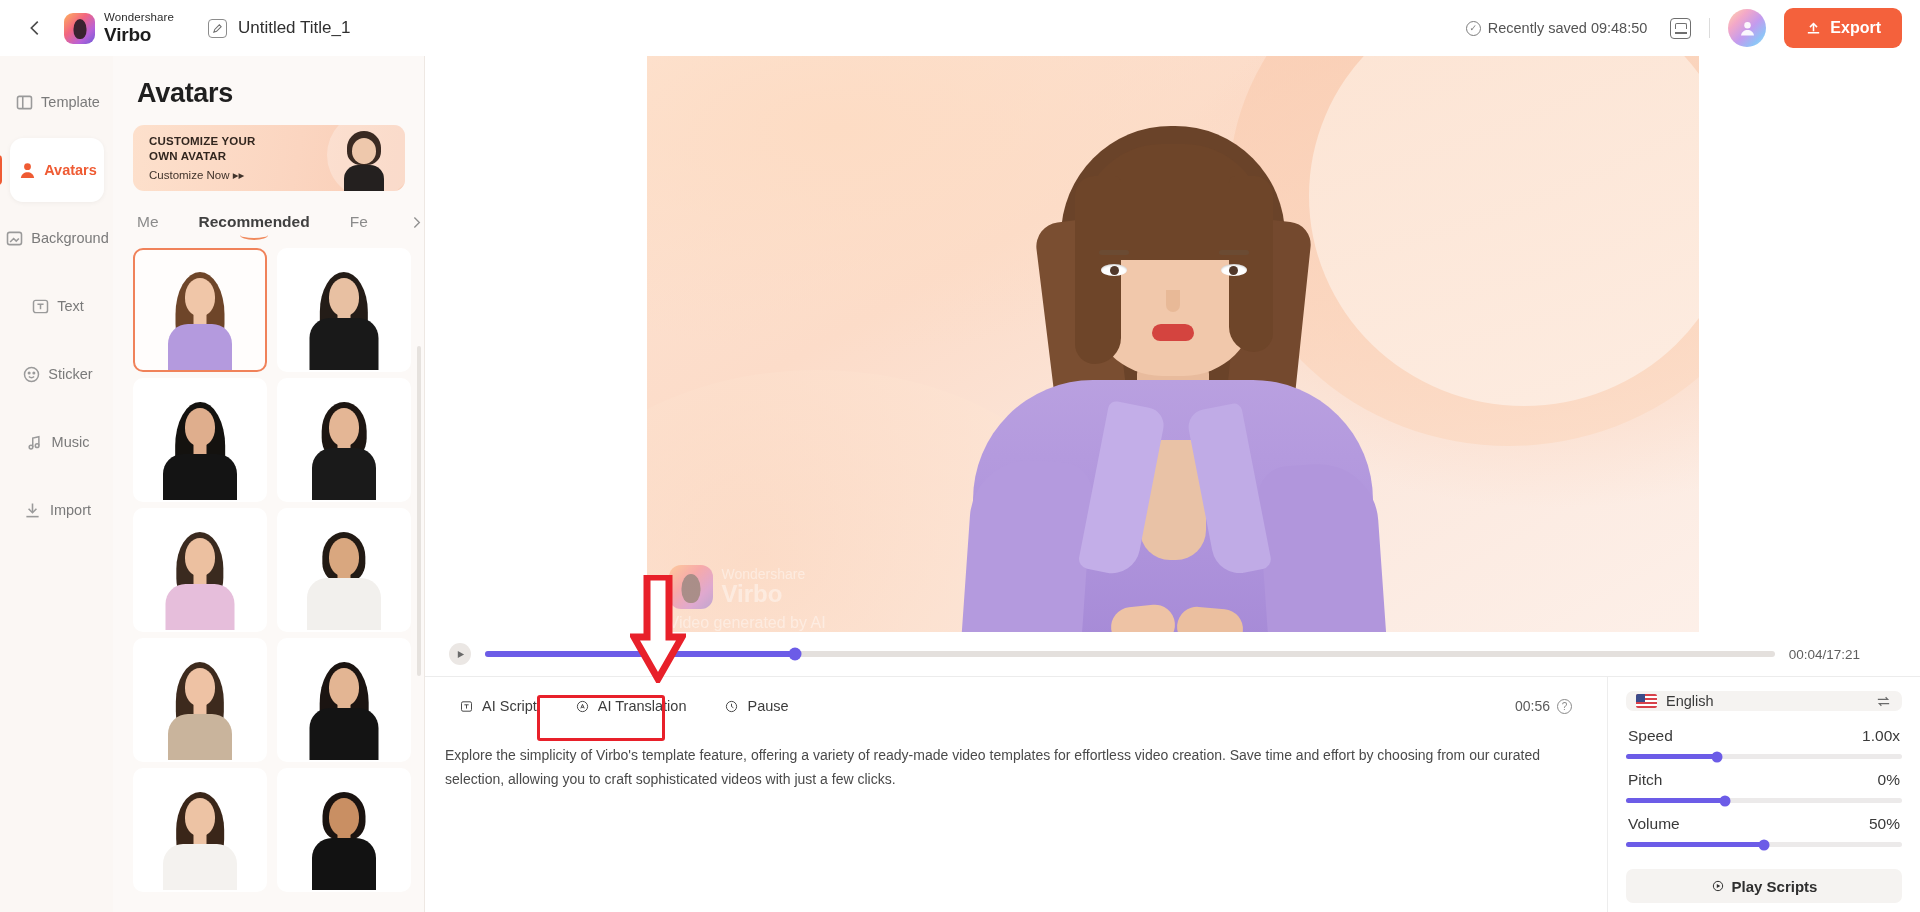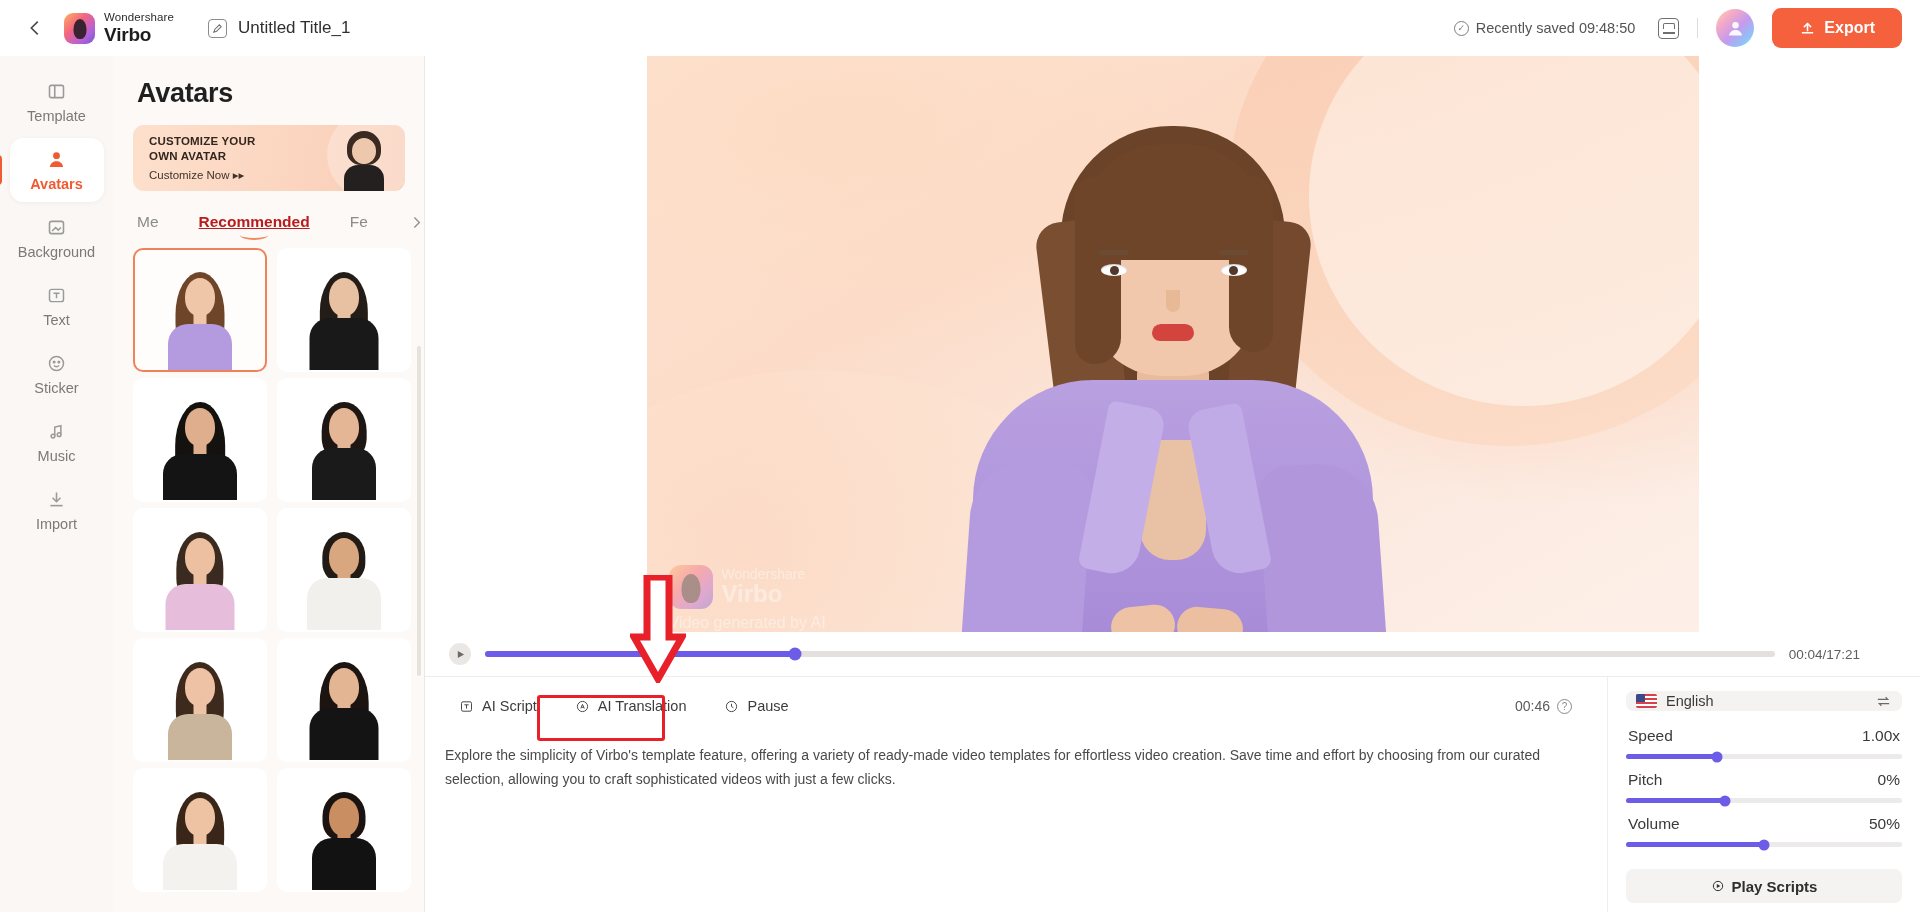--- a/index.html
+++ b/index.html
@@ -60,36 +60,36 @@
   .save-ico:after { content:""; position:absolute; left:3.5px; right:3.5px; bottom:4px; height:1.4px; background:#6f6f6f; }
   .vbar { width: 1px; height: 20px; background: #dcdcdc; margin: 0 4px; }
   .avatar-круг, .user-av {
     width: 38px; height: 38px; border-radius: 50%;
     background: linear-gradient(135deg,#ffd8a8 0%,#f3a8c8 28%,#c49bee 55%,#8fc2f7 80%,#a8e6f0 100%);
     display: flex; align-items: center; justify-content: center; cursor: pointer; flex: none;
   }
   .user-av svg { width: 21px; height: 21px; }
   .export-btn {
     background: #f4613c; color: #fff; border: none; border-radius: 9px;
-    height: 40px; padding: 0 27px; font-size: 16px; font-weight: bold;
+    height: 40px; padding: 0 21px; font-size: 16px; font-weight: bold;
     display: flex; align-items: center; gap: 8px; cursor: pointer; margin-left: 4px;
   }
   .export-btn svg { width: 17px; height: 17px; }
 
   
   .body { flex: 1; display: flex; min-height: 0; }
 
   
   .rail {
     width: 113px; min-width: 113px; background: #fbf7f4;
     padding-top: 14px; display: flex; flex-direction: column; align-items: center; gap: 4px;
   }
   .rail-item {
     width: 94px; height: 64px; border-radius: 13px; cursor: pointer;
-    display: flex; flex-direction: column; align-items: center; justify-content: center; gap: 6px;
+    display: flex; align-items: center; justify-content: center; gap: 6px;
     color: #7a7a7a; font-size: 14.5px; position: relative;
   }
   .rail-item .ri-ico { width: 22px; height: 22px; display:flex; align-items:center; justify-content:center; }
   .rail-item .ri-ico svg { width: 21px; height: 21px; }
   .rail-item.active { background: #ffffff; color: #ef5b33; font-weight: bold; box-shadow: 0 1px 5px rgba(0,0,0,.05); }
   .rail-item.active:before {
     content: ""; position: absolute; left: -14px; top: 50%; transform: translateY(-50%);
     width: 6px; height: 30px; background: #ef5b33; border-radius: 0 4px 4px 0;
   }
 
@@ -113,21 +113,21 @@
   .promo-girl .pg-hair { position:absolute; left:10px; top:2px; width:34px; height:34px; border-radius:50% 50% 40% 40%; background:#3a2a22; }
   .promo-girl .pg-face { position:absolute; left:15px; top:9px; width:24px; height:26px; border-radius:50% 50% 48% 48%; background:#eec8ac; }
   .promo-girl .pg-body { position:absolute; left:7px; bottom:0; width:40px; height:26px; border-radius:14px 14px 0 0; background:#24201f; }
   .promo-glow { position:absolute; right:-10px; top:-14px; width:88px; height:88px; border-radius:50%; background:rgba(255,255,255,.28); }
 
   .tabs { display: flex; align-items: center; padding: 14px 12px 0 24px; gap: 0; }
   .tab {
     font-size: 15.5px; color: #8b8b8b; cursor: pointer; position: relative;
     padding: 8px 0 13px 0; margin-right: 40px; white-space: nowrap;
   }
-  .tab.active { color: #b91c1c; font-weight: bold; text-decoration: underline; }
+  .tab.active { color: #404040; font-weight: bold; }
   .tab.active:after {
     content: ""; position: absolute; left: 50%; transform: translateX(-50%);
     bottom: 4px; width: 28px; height: 8px;
     border-bottom: 2.4px solid #f08a5d; border-radius: 0 0 50% 50%;
   }
   .tab-next { margin-left: auto; color: #909090; cursor: pointer; padding-bottom: 5px; display:flex; }
 
   .grid-wrap { flex: 1; overflow: hidden; position: relative; padding: 4px 14px 0 20px; }
   .grid { display: grid; grid-template-columns: 1fr 1fr; gap: 6px 10px; }
   .cell {
@@ -618,21 +618,21 @@
             </div>
             <div class="tool-sep"></div>
             <div class="tool-btn">
               <svg viewBox="0 0 24 24" fill="none" stroke="#4a4a4a" stroke-width="1.6">
                   <circle cx="12" cy="12" r="8.2"></circle>
                   <path d="M12 7.6V12l3 2"></path>
                 </svg>
               <span>Pause</span>
             </div>
             <div class="dur-wrap">
-              <span>00:46</span>
+              <span>00:56</span>
               <span class="q-ico">?</span>
             </div>
             <div class="hl-box"></div>
           </div>
           <div class="script-text">Explore the simplicity of Virbo's template feature, offering a variety of ready-made video templates for effortless video creation. Save time and effort by choosing from our curated selection, allowing you to craft sophisticated videos with just a few clicks.</div>
         </div>
 
         <div class="voice">
           <div class="lang-row">
             <span class="flag">

